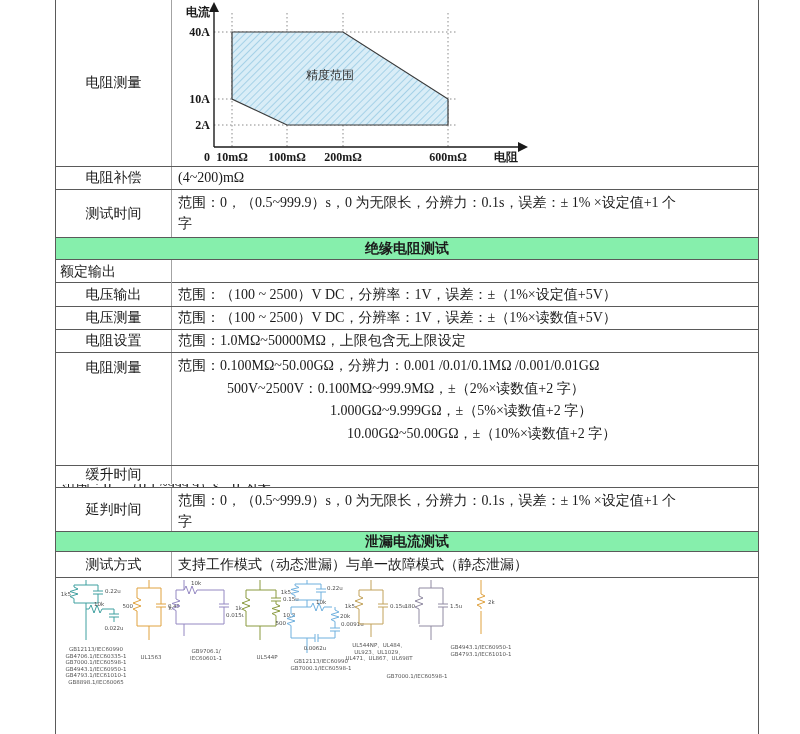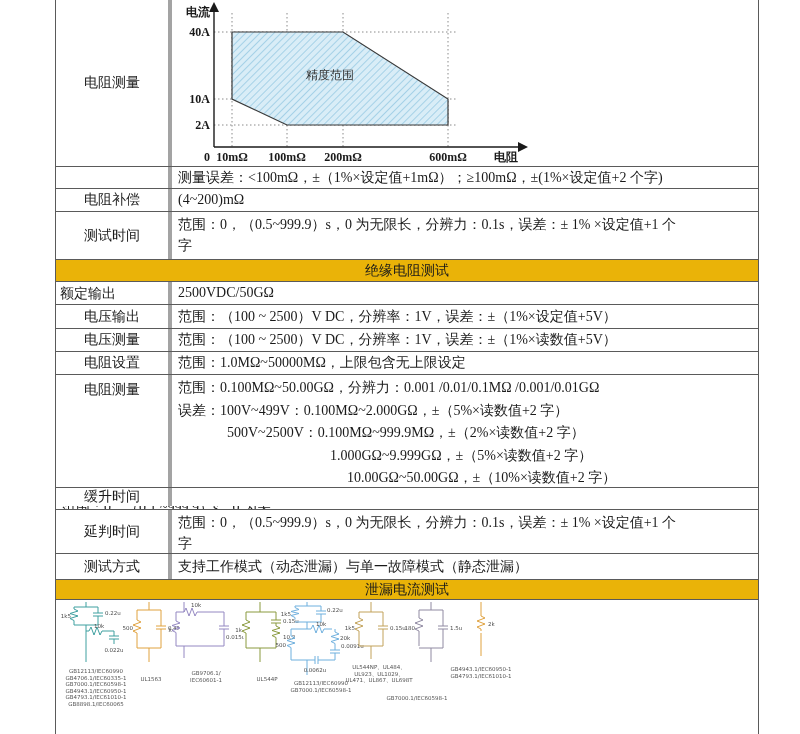--- a/index.html
+++ b/index.html
@@ -1,28 +1,28 @@
 <!DOCTYPE html>
 <html><head>
 <meta charset="utf-8">
 <style>
   html,body{margin:0;padding:0;background:#ffffff;}
   #page{position:relative;width:800px;height:734px;background:#ffffff;overflow:hidden;
         font-family:"Liberation Serif",serif;color:#1a1a1a;}
   #tbl{position:absolute;left:55px;top:0;width:704px;height:734px;
        border-left:1px solid #5a5a5a;border-right:1px solid #5a5a5a;box-sizing:border-box;}
   .row{display:flex;box-sizing:border-box;border-bottom:1px solid #5a5a5a;width:100%;}
-  .lc{width:116px;box-sizing:border-box;border-right:4px solid #a3a3a3;
+  .lc{width:116px;box-sizing:border-box;border-right:1px solid #a3a3a3;
       display:flex;flex-direction:column;align-items:center;justify-content:center;
       font-size:14px;text-align:center;flex-shrink:0;}
   .rc{flex:1;box-sizing:border-box;font-size:14px;padding:0 6px;display:flex;align-items:center;
       overflow:hidden;white-space:nowrap;}
   .rc.block{display:block;padding-top:2px;}
-  .hdr{background:#eab308;display:flex;align-items:center;justify-content:center;
-       font-weight:normal;font-size:14px;}
+  .hdr{background:#86efac;display:flex;align-items:center;justify-content:center;
+       font-weight:bold;font-size:14px;}
   .ln{line-height:21px;height:21px;white-space:nowrap;}
   .ln22{line-height:22.5px;height:22.5px;white-space:nowrap;}
   .ind1{padding-left:49px;}
   .ind2{padding-left:152px;}
   .ind3{padding-left:169px;}
   .lc3 div{line-height:24px;}
   .chartcell{position:relative;padding:0;}
   .ct{font-family:"Liberation Serif",serif;font-size:12px;font-weight:bold;fill:#1a1a1a;stroke:none;}
   .rl{font-family:"Liberation Serif",serif;font-size:12px;fill:#333;stroke:none;}
   .netcell{position:relative;padding:0;display:block;}
@@ -79,45 +79,41 @@
         <text class="ct" x="60" y="161" text-anchor="middle">10mΩ</text>
         <text class="ct" x="115" y="161" text-anchor="middle">100mΩ</text>
         <text class="ct" x="171" y="161" text-anchor="middle">200mΩ</text>
         <text class="ct" x="276" y="161" text-anchor="middle">600mΩ</text>
         <text class="ct" x="322" y="161">电阻</text>
       </svg>
     </div>
   </div>
 
 
-  <div class="row" style="height:22px;">
-    <div class="lc"></div>
-    <div class="rc">测量误差：&lt;100mΩ，±（1%×设定值+1mΩ）；≥100mΩ，±(1%×设定值+2 个字)</div>
-  </div>
 
   <div class="row" style="height:23px;">
     <div class="lc">
       <span>电阻补偿</span>
     </div>
     <div class="rc">(4~200)mΩ</div>
   </div>
 
   <div class="row" style="height:48px;">
     <div class="lc">
       <span>测试时间</span>
     </div>
     <div class="rc block">
       <div class="ln">范围：0，（0.5~999.9）s，0 为无限长，分辨力：0.1s，误差：± 1% ×设定值+1 个</div>
       <div class="ln">字</div>
     </div>
   </div>
 
   <div class="row hdr" style="height:22px;">绝缘电阻测试</div>
 
-  <div class="row" style="height:23px;">
+  <div class="row" style="height:23px;flex-direction:column;">
     <div class="lc" style="justify-content:center;align-items:flex-start;padding-left:4px;text-align:left;">
       <span style="line-height:23px;">额定输出</span>
     </div>
     <div class="rc">2500VDC/50GΩ</div>
   </div>
 
   <div class="row" style="height:24px;">
     <div class="lc">
       <span>电压输出</span>
     </div>
@@ -137,21 +133,20 @@
     </div>
     <div class="rc">范围：1.0MΩ~50000MΩ，上限包含无上限设定</div>
   </div>
 
   <div class="row" style="height:113px;">
     <div class="lc" style="justify-content:flex-start;padding-top:4px;">
       <span style="line-height:22px;">电阻测量</span>
     </div>
     <div class="rc block">
       <div class="ln22">范围：0.100MΩ~50.00GΩ，分辨力：0.001 /0.01/0.1MΩ /0.001/0.01GΩ</div>
-      <div class="ln22">误差：100V~499V：0.100MΩ~2.000GΩ，±（5%×读数值+2 字）</div>
       <div class="ln22 ind1">500V~2500V：0.100MΩ~999.9MΩ，±（2%×读数值+2 字）</div>
       <div class="ln22 ind2">1.000GΩ~9.999GΩ，±（5%×读数值+2 字）</div>
       <div class="ln22 ind3">10.00GΩ~50.00GΩ，±（10%×读数值+2 字）</div>
     </div>
   </div>
 
   <div class="row" style="height:22px;flex-direction:column;">
     <div class="lc">
       <span>缓升时间</span>
     </div>
@@ -161,28 +156,28 @@
   <div class="row" style="height:44px;">
     <div class="lc">
       <span>延判时间</span>
     </div>
     <div class="rc block">
       <div class="ln">范围：0，（0.5~999.9）s，0 为无限长，分辨力：0.1s，误差：± 1% ×设定值+1 个</div>
       <div class="ln">字</div>
     </div>
   </div>
 
+  <div class="row hdr" style="height:20px;">泄漏电流测试</div>
+
   <div class="row" style="height:26px;">
     <div class="lc">
       <span>测试方式</span>
     </div>
     <div class="rc">支持工作模式（动态泄漏）与单一故障模式（静态泄漏）</div>
   </div>
-
-  <div class="row hdr" style="height:20px;">泄漏电流测试</div>
 
   <div class="row" style="height:111px;border-bottom:none;">
     <div class="rc netcell">
 
       <div class="netblock" style="left:0px;width:80px;">
         <svg width="80" height="62" viewBox="0 0 80 62">
           <g fill="none" stroke-width="1" stroke="#3fa0a0">
             <path d="M30,0 V5 M18,5 H42 M18,23 H42 M30,23 V29"></path>
             <path d="M18,5 v2 l4,2 l-8,2.5 l8,2.5 l-8,2.5 l4,2 v4.5"></path>
             <path d="M42,5 v6 M37,11 h10 M37,14 h10 M42,14 v9"></path>

